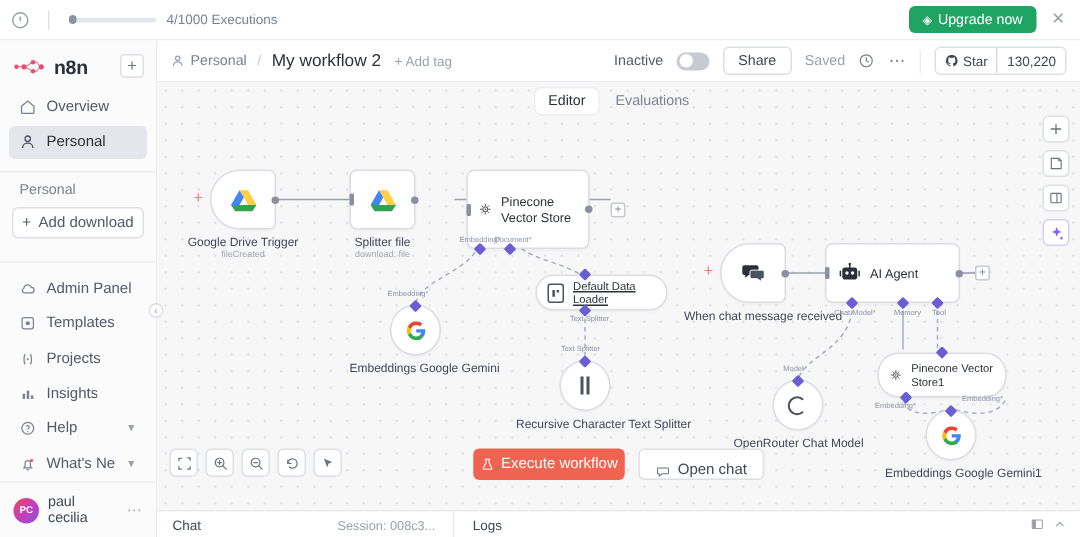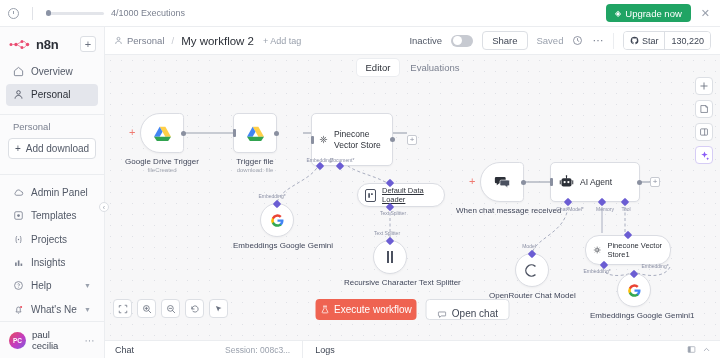--- a/index.html
+++ b/index.html
@@ -491,21 +491,21 @@
       <div class="node-box" style="width:44px; height:40px; justify-content:center; position:relative;">
         <span class="port-in"></span>
         <svg class="gdrive" viewBox="0 0 48 42">
           <path d="M16 2h16l16 28h-16z" fill="#ffcf48"></path>
           <path d="M16 2L0 30h16l8-14z" fill="#4285f4"></path>
           <path d="M0 30l8 12h32l8-12z" fill="#31a350"></path>
         </svg>
         <span class="port out"></span>
       </div>
       <div class="node-label" style="top:44px; width:80px;">
-        <div>Trigger file</div>
+        <div>Splitter file</div>
         <div class="node-sub">download: file</div>
       </div>
     </div>
 
     <div class="node" style="left:206px; top:58px;">
       <div class="node-box" style="width:82px; height:53px; padding:0 7px; position:relative;">
         <span class="port-in"></span>
         <svg class="pine-ico" viewBox="0 0 24 24">
           <circle cx="12" cy="12" r="4.3" fill="none" stroke="#2c3038" stroke-width="1.6"></circle>
           <circle cx="12" cy="12" r="1.4" fill="#2c3038"></circle>

